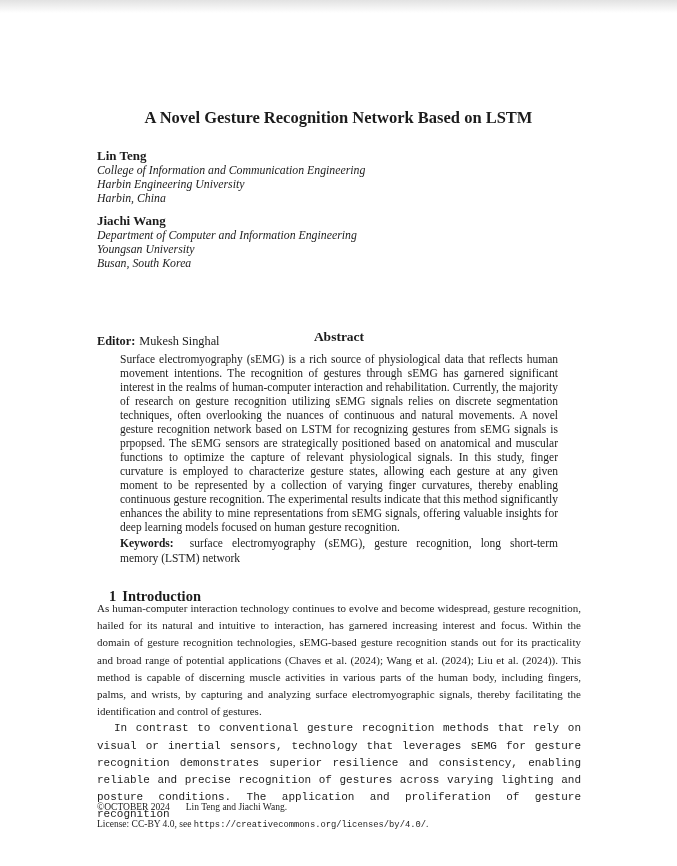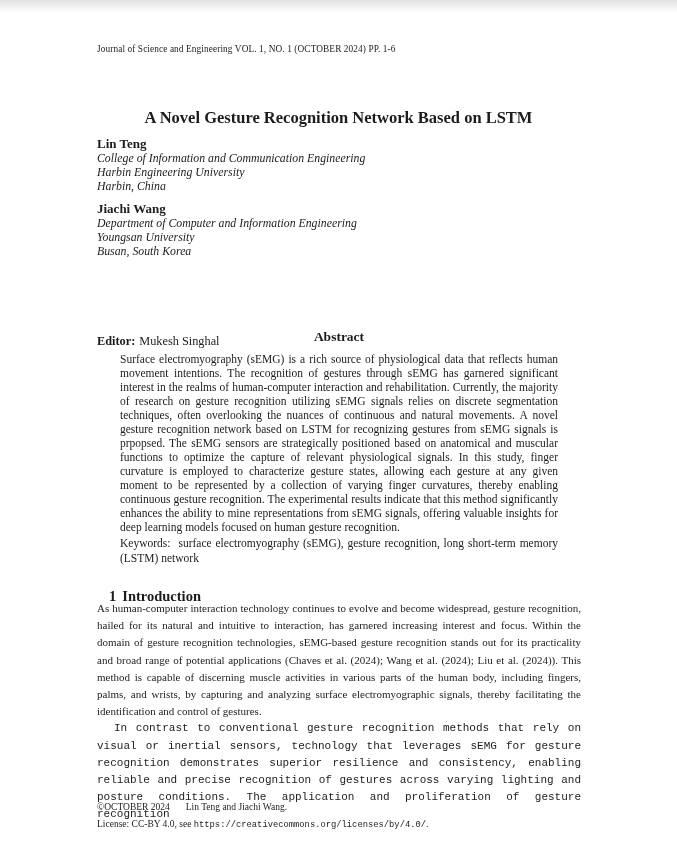--- a/index.html
+++ b/index.html
@@ -30,21 +30,21 @@
     position: absolute;
     top: 108px; left: 0;
     width: 100%;
     margin: 0;
     text-align: center;
     font-size: 16.5px;
     font-weight: bold;
   }
   .authors {
     position: absolute;
-    top: 136px; left: 97px;
+    top: 148px; left: 97px;
   }
   .author + .author { margin-top: 8px; }
   .author-name {
     font-size: 13px;
     font-weight: bold;
     line-height: 15px;
   }
   .affil {
     font-size: 11.8px;
     font-style: italic;
@@ -73,21 +73,21 @@
     font-size: 11.5px;
     line-height: 14px;
     text-align: justify;
   }
   .keywords {
     margin: 2px 0 0 0;
     font-size: 11.5px;
     line-height: 14.8px;
     text-align: justify;
   }
-  .keywords-label { font-weight: normal; margin-right: 8px; }
+  .keywords-label { font-weight: bold; margin-right: 16px; }
   .section-heading {
     position: absolute;
     top: 576px; left: 97px;
     margin: 12px;
     font-size: 14.5px;
     font-weight: bold;
   }
   .section-number { margin-right: 6px; }
   .intro-body {
     position: absolute;
@@ -122,21 +122,20 @@
     color: inherit;
     text-decoration: none;
   }
 </style>
 </head>
 <body>
 
 <div class="page">
   <div class="top-shade"></div>
 
-  <div class="journal-line">Journal of Science and Engineering VOL. 1, NO. 1 (OCTOBER 2024) PP. 1-6</div>
 
   <h1 class="paper-title">A Novel Gesture Recognition Network Based on LSTM</h1>
 
   <div class="authors">
     <div class="author">
       <div class="author-name">Lin Teng</div>
       <div class="affil">College of Information and Communication Engineering</div>
       <div class="affil">Harbin Engineering University</div>
       <div class="affil">Harbin, China</div>
     </div>

